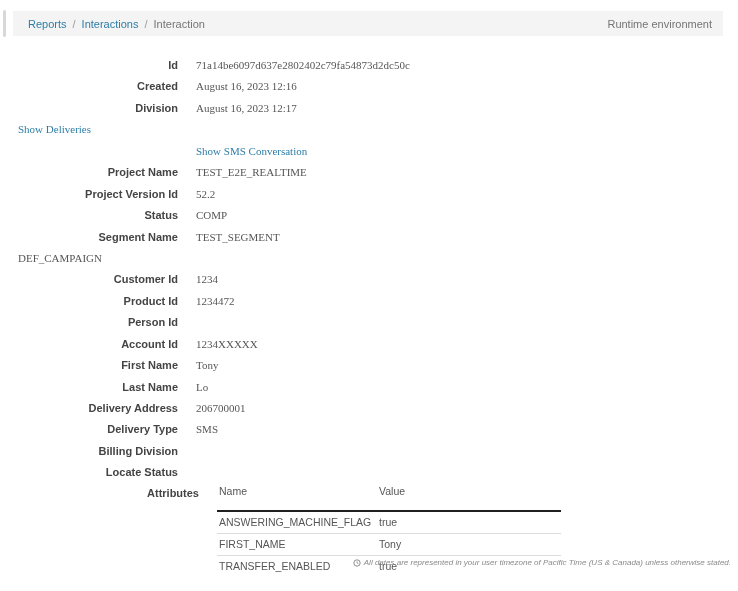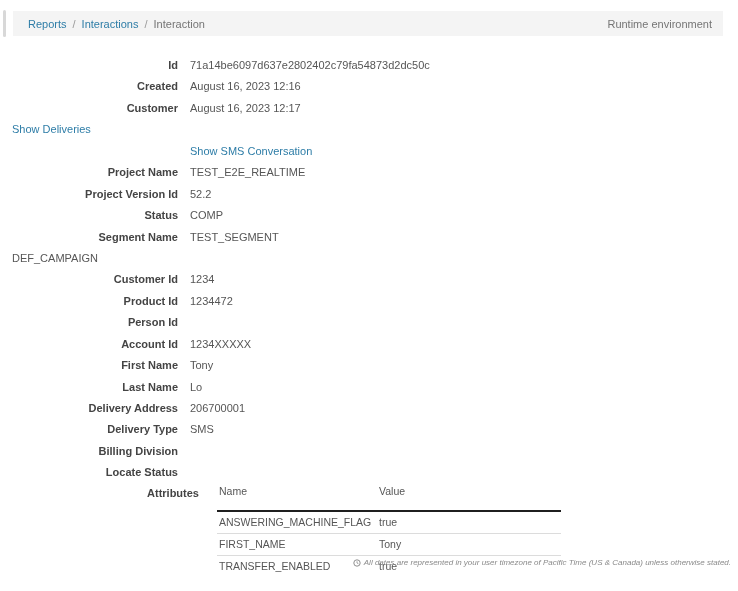--- a/index.html
+++ b/index.html
@@ -28,21 +28,21 @@
   .crumb-current{color:#757575;}
   .env-label{color:#757575;}
 
   
   .fields{position:absolute;left:0;top:55px;width:738px;}
   .field-row{display:flex;height:21.45px;line-height:21.45px;font-size:11px;}
   .field-label{
     width:178px;flex:0 0 178px;text-align:right;
     font-weight:bold;color:#444444;
   }
-  .field-value{margin-left:12px;color:#565656;}
+  .field-value{margin-left:18px;color:#565656;font-family:Liberation Serif, serif;}
   .link{color:#2e7da7;text-decoration:none;cursor:pointer;}
 
   
   .attr-row{display:flex;align-items:flex-start;font-size:11px;margin-left:21px;}
   .attr-row .field-label{padding-top:3px;line-height:13px;}
   .attr-table{
     margin-left:18px;width:344px;border-collapse:collapse;
     font-size:10.5px;color:#565656;table-layout:fixed;
   }
   .attr-table col.c-name{width:160px;}
@@ -85,21 +85,21 @@
     <span class="field-label">Id</span>
     <span class="field-value">71a14be6097d637e2802402c79fa54873d2dc50c</span>
   </div>
 
   <div class="field-row">
     <span class="field-label">Created</span>
     <span class="field-value">August 16, 2023 12:16</span>
   </div>
 
   <div class="field-row">
-    <span class="field-label">Customer</span>
+    <span class="field-label">Division</span>
     <span class="field-value">August 16, 2023 12:17</span>
   </div>
 
   <div class="field-row">
     <a class="field-value link">Show Deliveries</a>
   </div>
 
   <div class="field-row">
     <span class="field-label"></span>
     <a class="field-value link">Show SMS Conversation</a>

